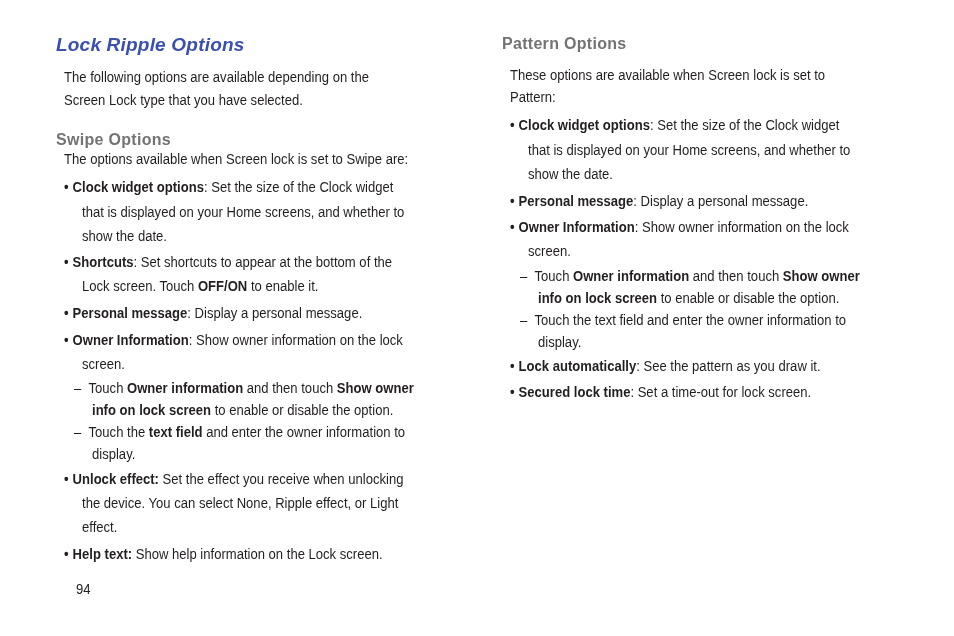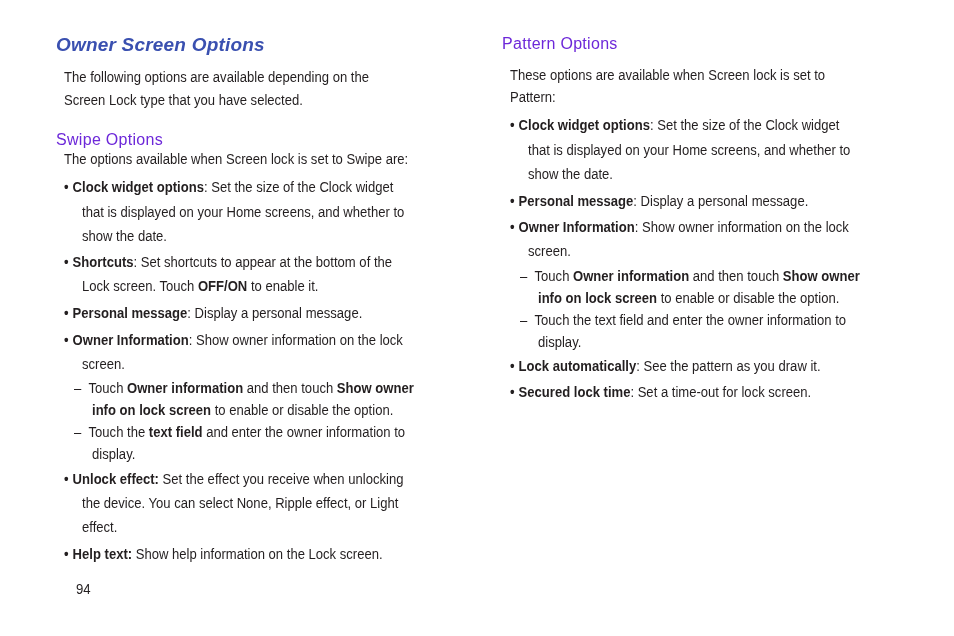--- a/index.html
+++ b/index.html
@@ -9,38 +9,38 @@
       color: #231f20;
     }
     .col { position: absolute; top: 0; }
     .col-left { left: 56px; width: 410px; }
     .col-right { left: 502px; width: 410px; }
     .h1 {
       position: absolute; font-weight: bold; font-style: italic;
       font-size: 19px; color: #3a50b0; letter-spacing: 0.2px; white-space: nowrap;
     }
     .h2 {
-      position: absolute; font-weight: normal;
-      font-size: 16px; color: #6d28d9; letter-spacing: 0.3px; white-space: nowrap;
+      position: absolute; font-weight: bold;
+      font-size: 16px; color: #737373; letter-spacing: 0.3px; white-space: nowrap;
     }
     .p {
       position: absolute; font-size: 15.2px; line-height: 23px;
       transform: scaleX(0.86); transform-origin: left top; white-space: nowrap;
     }
     .b { font-weight: bold; }
     .bullet-line { position: absolute; font-size: 15.2px; line-height: 24px;
       transform: scaleX(0.86); transform-origin: left top; white-space: nowrap; }
     .dot { display: inline-block; width: 10px; font-weight: bold; }
     .page-num { position: absolute; font-size: 15px; transform: scaleX(0.88); transform-origin: left top; }
   </style>
 </head>
 <body>
 
 <div class="col col-left">
-  <div class="h1" style="top:34px;left:0;">Owner Screen Options</div>
+  <div class="h1" style="top:34px;left:0;">Lock Ripple Options</div>
   <div class="p" style="top:65px;left:8px;">The following options are available depending on the</div>
   <div class="p" style="top:88px;left:8px;">Screen Lock type that you have selected.</div>
 
   <div class="h2" style="top:119px;left:0;margin-top:12px;">Swipe Options</div>
   <div class="p" style="top:147px;left:8px;">The options available when Screen lock is set to Swipe are:</div>
 
   <div class="bullet-line" style="top:175px;left:8px;">
     <span class="dot">•</span><span class="b">Clock widget options</span><span>: Set the size of the Clock widget</span>
   </div>
   <div class="p" style="top:200px;left:26px;">that is displayed on your Home screens, and whether to</div>

